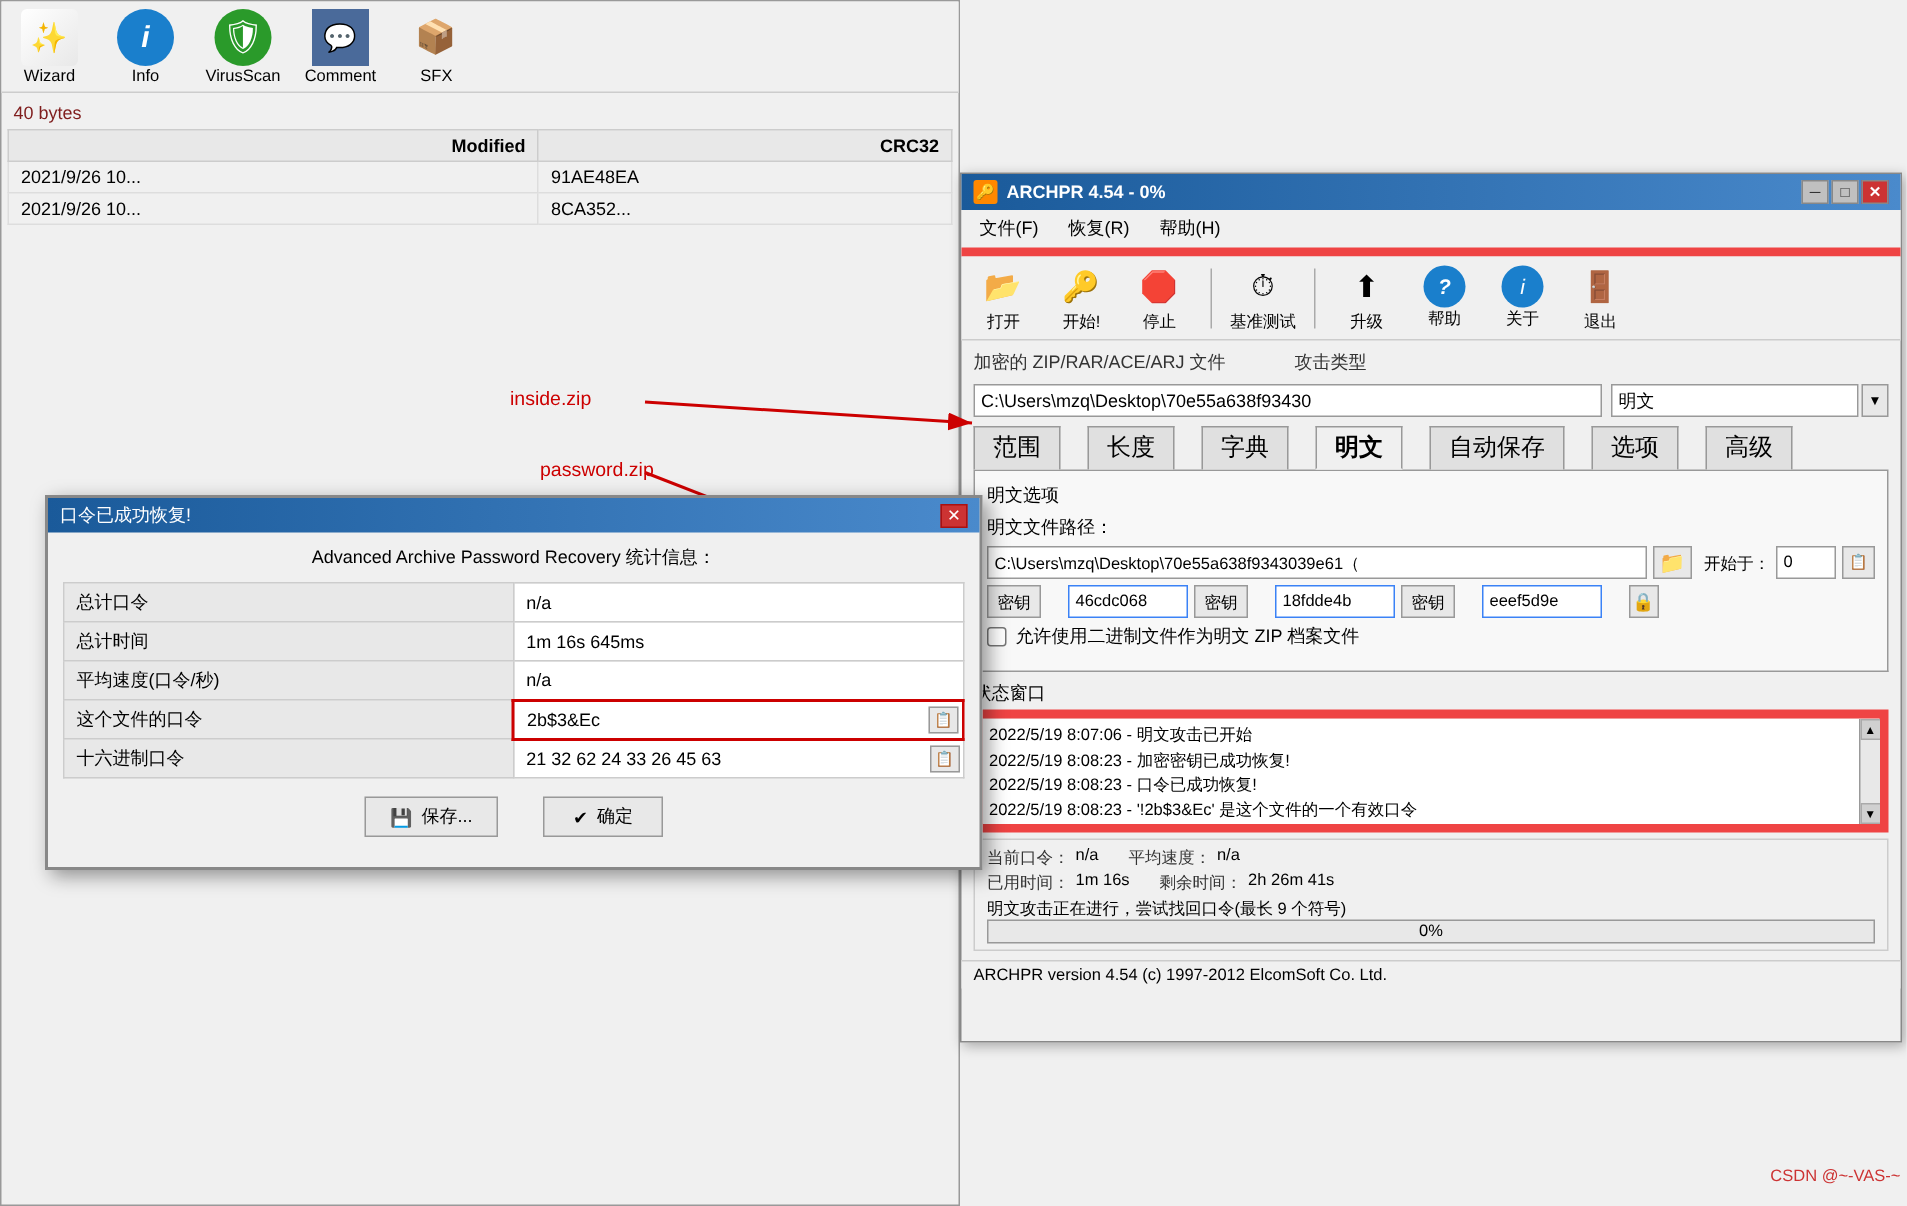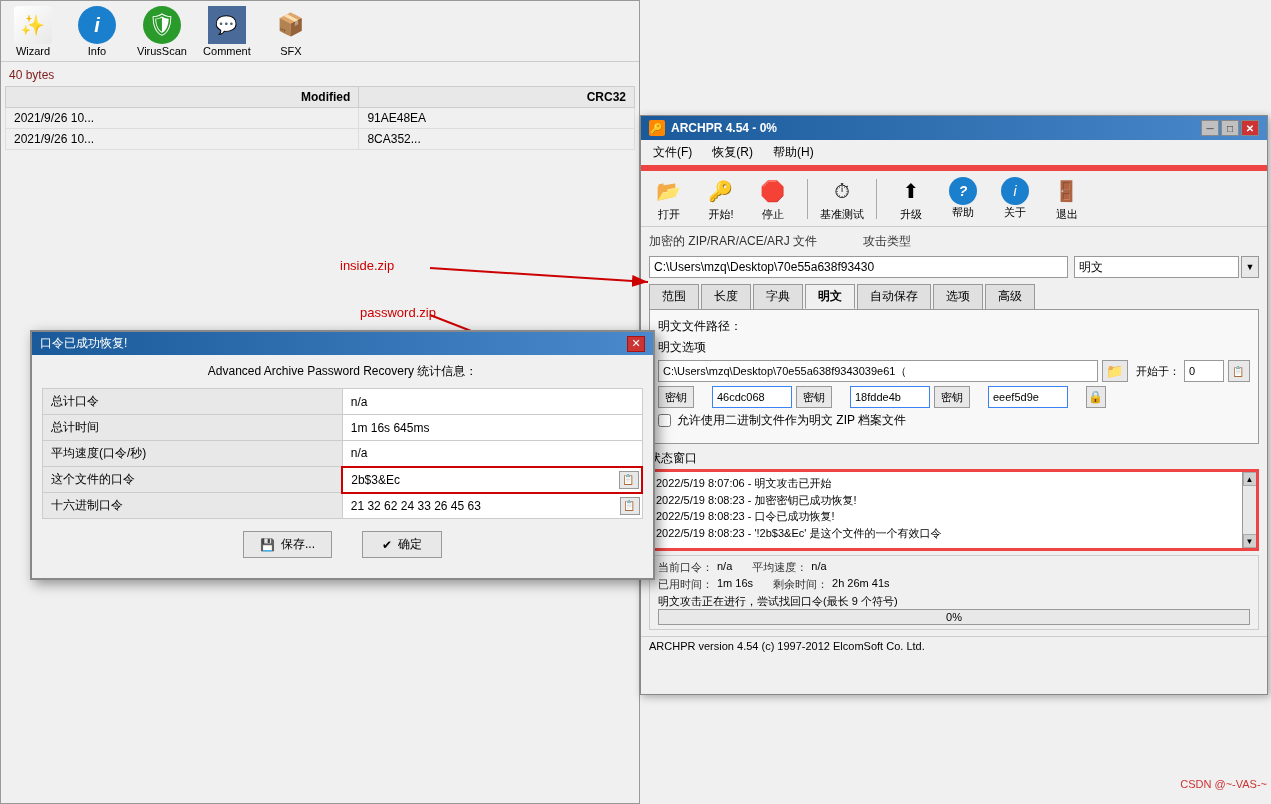--- a/index.html
+++ b/index.html
@@ -247,23 +247,23 @@
     .tabs-bar {
       display: flex;
       border-bottom: 1px solid #999;
       margin-bottom: 0;
     }
     .tab-item {
       padding: 3px 12px;
       border: 1px solid #999;
       border-bottom: none;
       cursor: pointer;
-      font-size: 12px;
+      font-size: 16px;
       background: #e0e0e0;
-      margin-right: 2px;
+      margin-right: 18px;
     }
     .tab-item.active {
       background: #f0f0f0;
       border-bottom: 1px solid #f0f0f0;
       font-weight: bold;
     }
 
     .tab-content {
       border: 1px solid #999;
       border-top: none;
@@ -343,21 +343,21 @@
 
     
     .status-section {
       margin-top: 6px;
     }
     .status-label {
       font-size: 12px;
       margin-bottom: 2px;
     }
     .status-log {
-      border: 3px solid #ef4444;
+      border: 6px solid #ef4444;
       background: white;
       height: 82px;
       padding: 3px 4px;
       font-size: 11px;
       overflow-y: auto;
       position: relative;
     }
     .status-log-text {
       line-height: 1.5;
     }
@@ -667,22 +667,22 @@
       <div class="tab-item">长度</div>
       <div class="tab-item">字典</div>
       <div class="tab-item active">明文</div>
       <div class="tab-item">自动保存</div>
       <div class="tab-item">选项</div>
       <div class="tab-item">高级</div>
     </div>
 
     <div class="tab-content">
       <div class="plaintext-section">
+        <div class="pt-label">明文选项</div>
         <div class="pt-label">明文文件路径：</div>
-        <div class="pt-label">明文选项</div>
         <div class="pt-path-row">
           <input class="pt-path-input" type="text" value="C:\Users\mzq\Desktop\70e55a638f9343039e61（" style="">
           <div class="pt-browse-btn">📁</div>
           <span style="font-size:11px;margin-left:4px;">开始于：</span>
           <input type="text" style="width: 40px; border: 1px solid rgb(153, 153, 153); padding: 2px 4px; font-size: 11px; height: 22px;" value="0">
           <div style="width:22px;height:22px;background:#e8e8e8;border:1px solid #999;cursor:pointer;display:flex;align-items:center;justify-content:center;font-size:10px;">📋</div>
         </div>
         <div class="keys-row">
           <div class="key-field">
             <span class="key-label">密钥</span>

